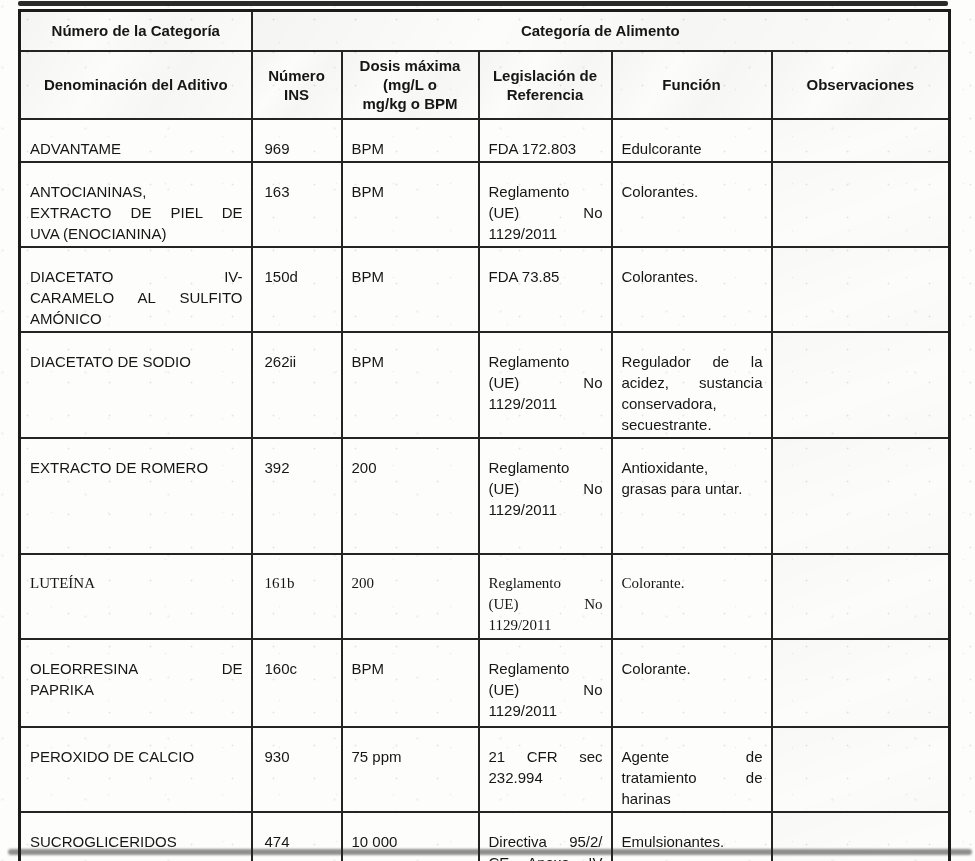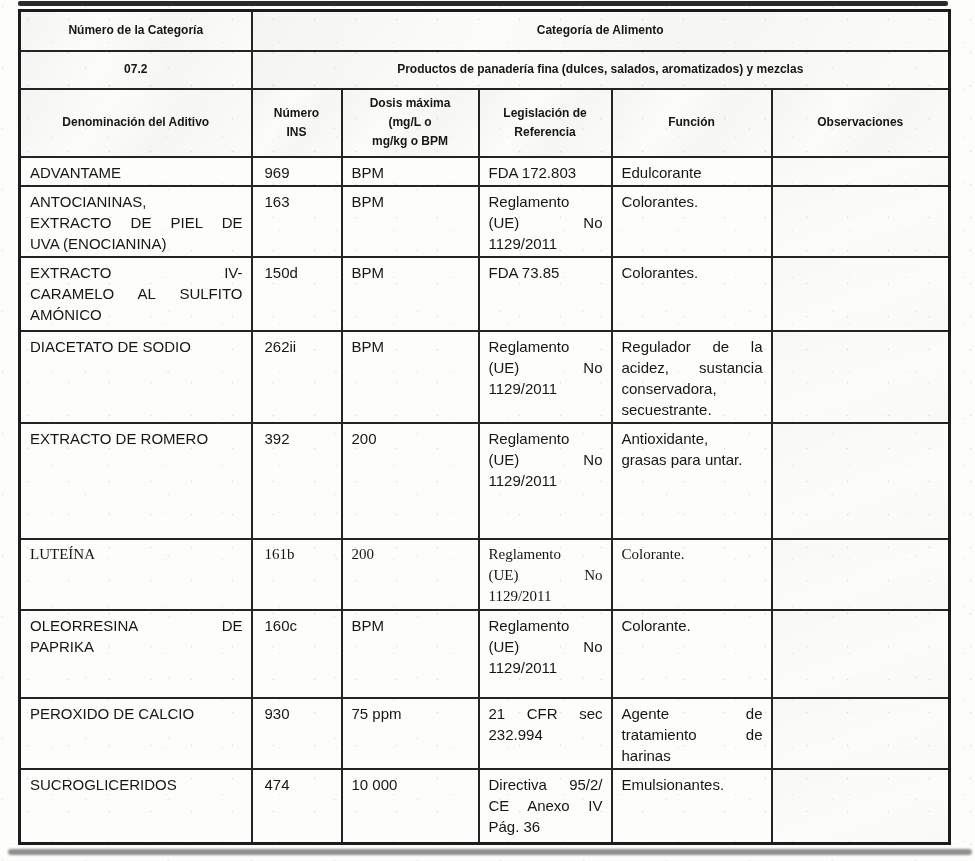--- a/index.html
+++ b/index.html
@@ -57,35 +57,35 @@
     border: 3px solid #1c1c1c;
   }
   .doc th, .doc td {
     border: 2px solid #242424;
     overflow: hidden;
     margin: 0;
   }
   
   .doc th {
     font-weight: bold;
-    font-size: 12px;
+    font-size: 15px;
     line-height: 19px;
     text-align: center;
     vertical-align: middle;
     white-space: pre-line;
     padding: 2px 4px;
     background: linear-gradient(125deg, rgba(0,0,0,0.035), rgba(0,0,0,0.004) 35%, rgba(0,0,0,0.028) 62%, rgba(0,0,0,0.008));
   }
   tr.r-cat1 { height: 40px; }
   tr.r-cat2 { height: 38px; }
   tr.r-colhead { height: 68px; }
   
   .doc td {
     vertical-align: top;
-    padding: 4px 8px 2px 9px;
+    padding: 18px 8px 2px 9px;
     font-size: 15px;
     line-height: 21px;
   }
   .doc td.c-ins { padding-left: 12px; }
   .doc td.c-obs {
     background: linear-gradient(160deg, rgba(0,0,0,0.018), rgba(0,0,0,0.002) 55%, rgba(0,0,0,0.015));
   }
   tbody tr:nth-child(1)  { height: 28px; }
   tbody tr:nth-child(2)  { height: 66px; }
   tbody tr:nth-child(3)  { height: 74px; }
@@ -113,24 +113,20 @@
     <col style="width:137px">
     <col style="width:133px">
     <col style="width:160px">
     <col style="width:178px">
   </colgroup>
   <thead>
     <tr class="r-cat1">
       <th>Número de la Categoría</th>
       <th colspan="5">Categoría de Alimento</th>
     </tr>
-    <tr class="r-cat2">
-      <th>07.2</th>
-      <th colspan="5">Productos de panadería fina (dulces, salados, aromatizados) y mezclas</th>
-    </tr>
     <tr class="r-colhead">
       <th>Denominación del Aditivo</th>
       <th>Número
 INS</th>
       <th>Dosis máxima
 (mg/L o
 mg/kg o BPM</th>
       <th>Legislación de
 Referencia</th>
       <th>Función</th>
@@ -177,21 +173,21 @@
         </td>
     <td class="c-fun">
           <div class="ln">Colorantes.</div>
         </td>
     <td class="c-obs">
           <div class="ln"></div>
         </td>
   </tr>
       <tr>
     <td class="c-adi">
-          <div class="ln jl">EXTRACTO IV-</div>
+          <div class="ln jl">DIACETATO IV-</div>
           <div class="ln jl">CARAMELO AL SULFITO</div>
           <div class="ln">AMÓNICO</div>
         </td>
     <td class="c-ins">
           <div class="ln">150d</div>
         </td>
     <td class="c-dos">
           <div class="ln">BPM</div>
         </td>
     <td class="c-leg">

